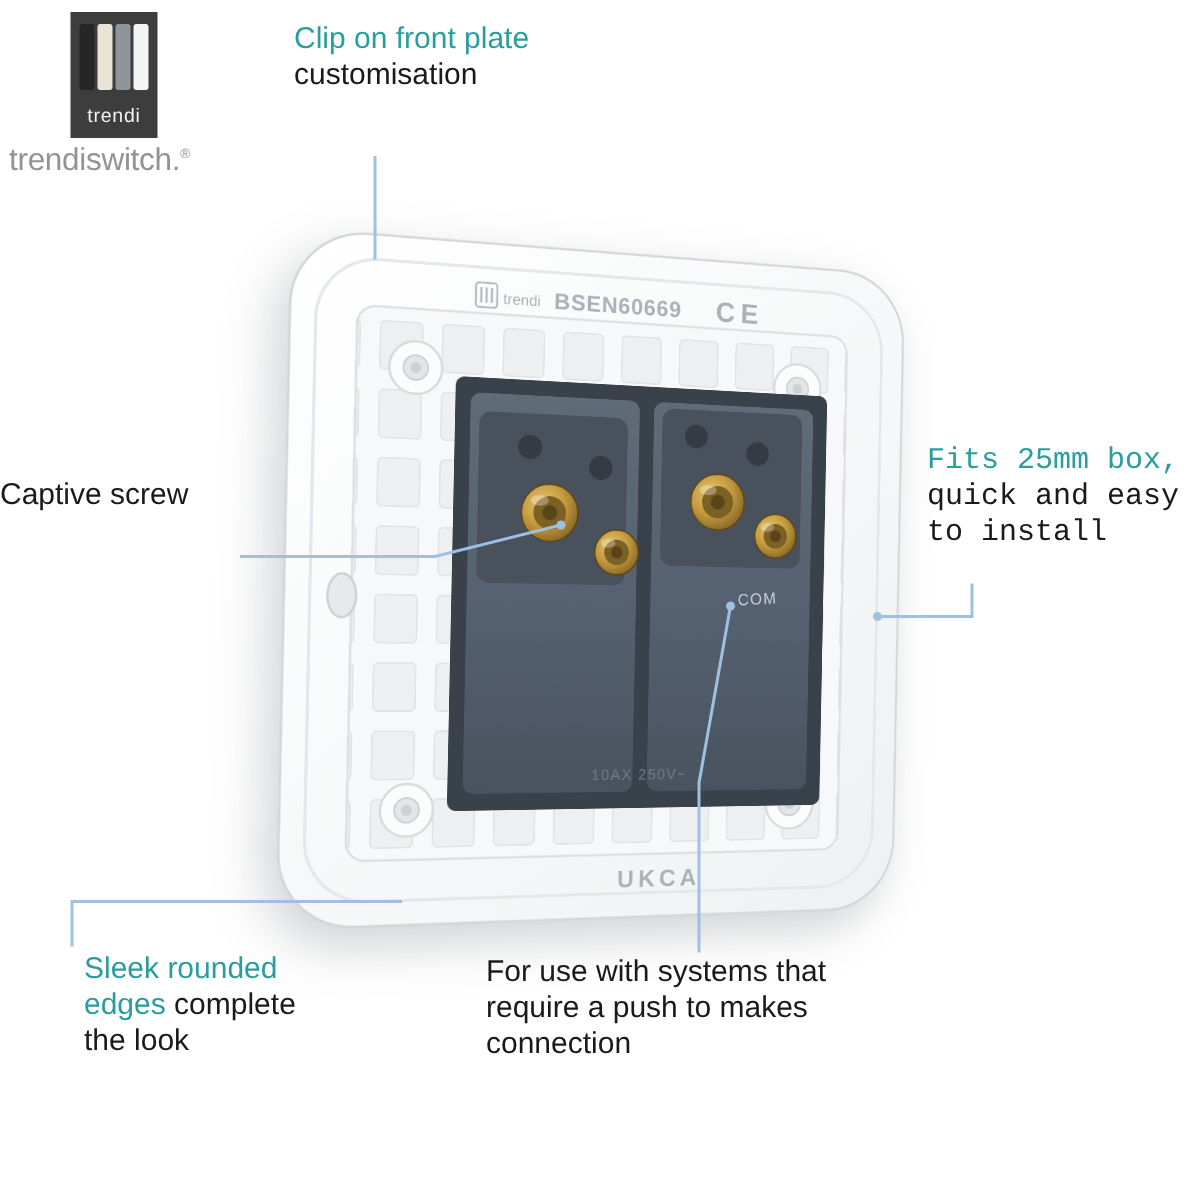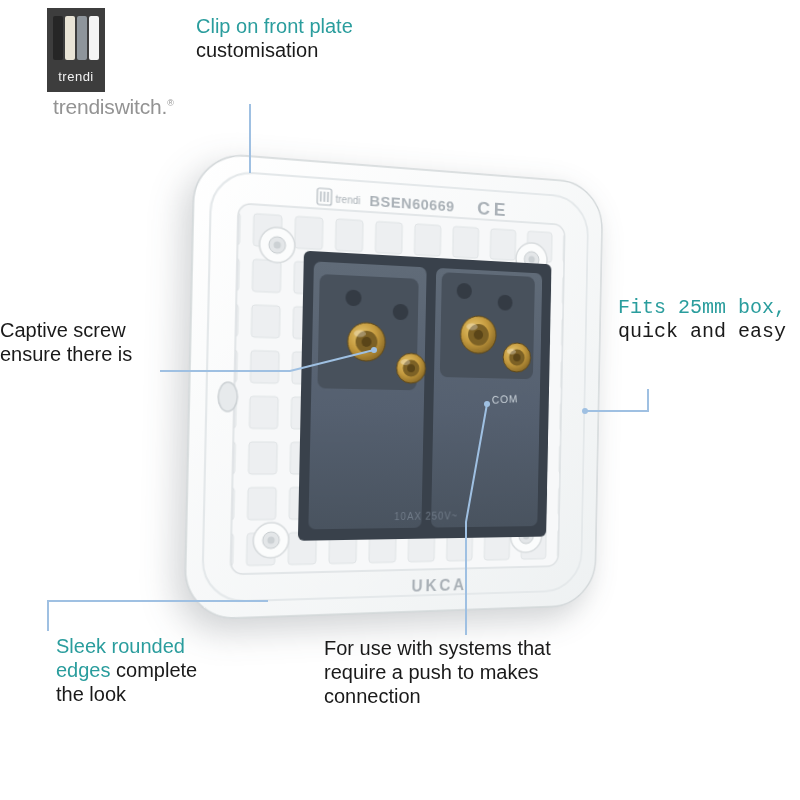--- a/index.html
+++ b/index.html
@@ -19,21 +19,20 @@
   .sw1{background:#262626;}
   .sw2{background:#e9e4d6;}
   .sw3{background:#8e959b;}
   .sw4{background:#f4f4f4;}
   .logo-square .logo-word{
     color:#f2f2f2;font-size:13px;letter-spacing:.5px;margin-top:9px;
   }
   .wordmark{
     position:absolute;left:6px;top:95px;font-size:21px;color:#939393;
     letter-spacing:-.2px;
-    margin-left:47px;
   }
   .wordmark sup{font-size:9px;vertical-align:super;}
   
   .callout{position:absolute;font-size:20px;line-height:24px;z-index:6;}
   .hl{color:#2a9d9d;}
   .co-top{left:196px;top:14px;width:200px;}
   .co-left{left:0px;top:318px;width:158px;}
   .co-right{left:618px;top:296px;width:182px;font-family:Liberation Mono, monospace;}
   .co-bl{left:56px;top:634px;width:170px;}
   .co-bc{left:324px;top:636px;width:284px;}
@@ -183,26 +182,26 @@
   </g>
 </svg>
 
 <div class="callout co-top">
   <div><span class="hl">Clip on front plate</span></div>
   <div>customisation</div>
 </div>
 
 <div class="callout co-left">
   <div>Captive screw</div>
-  <div>ensure there is</div>
 </div>
 
 <div class="callout co-right">
   <div><span class="hl">Fits 25mm box,</span></div>
   <div>quick and easy</div>
+  <div>to install</div>
 </div>
 
 <div class="callout co-bl">
   <div><span class="hl">Sleek rounded</span></div>
   <div>
     <span class="hl">edges</span>
     <span>complete</span>
   </div>
   <div>the look</div>
 </div>

